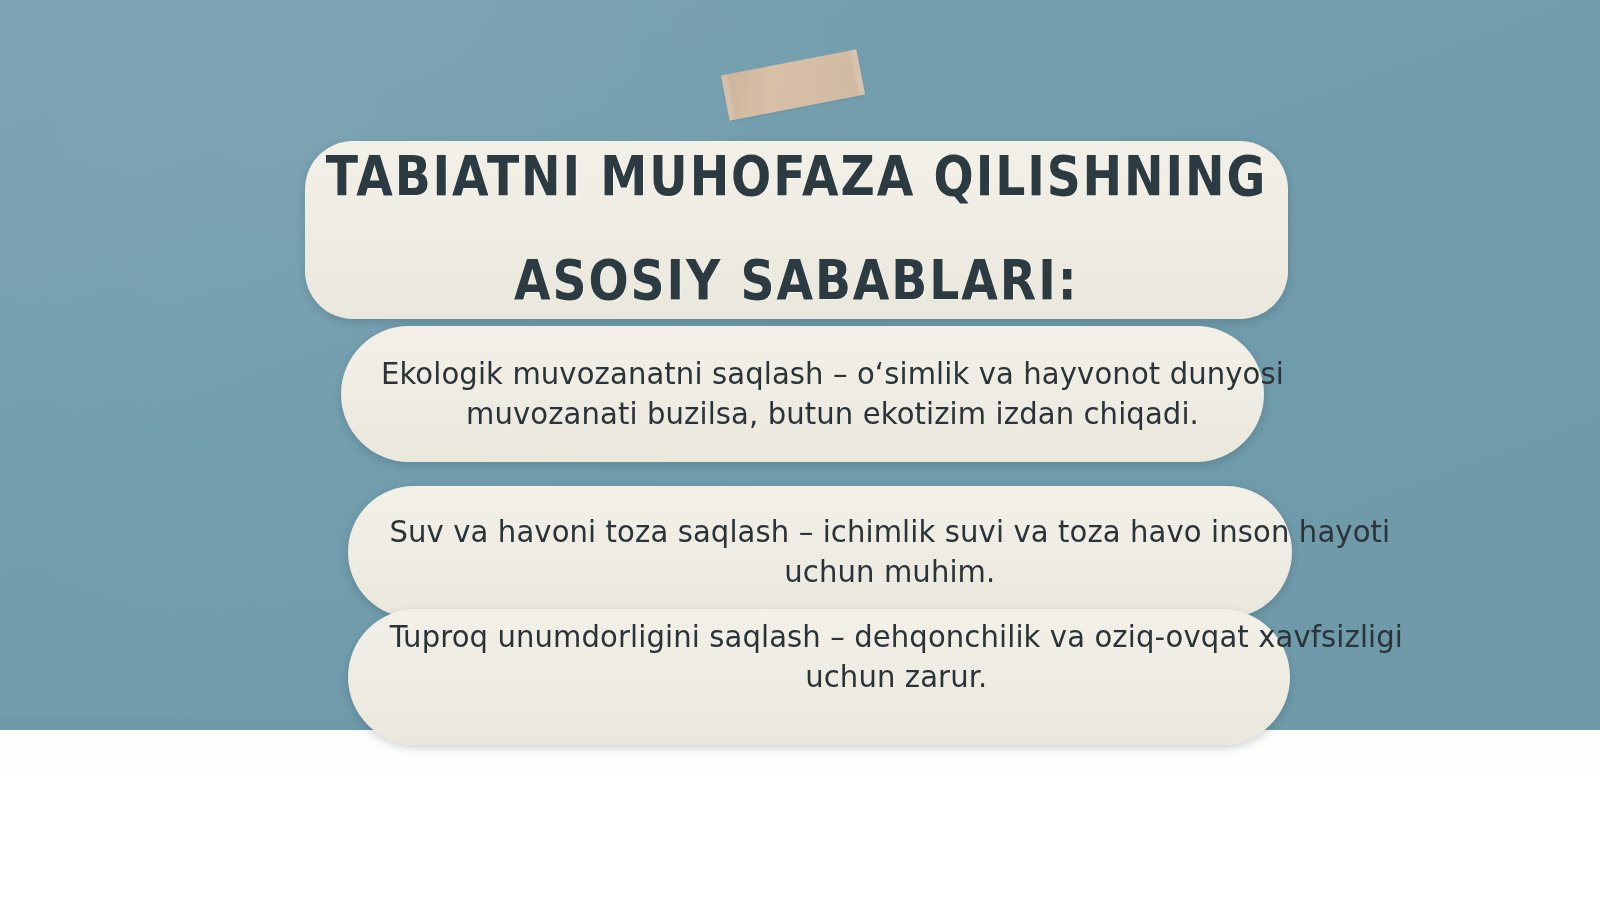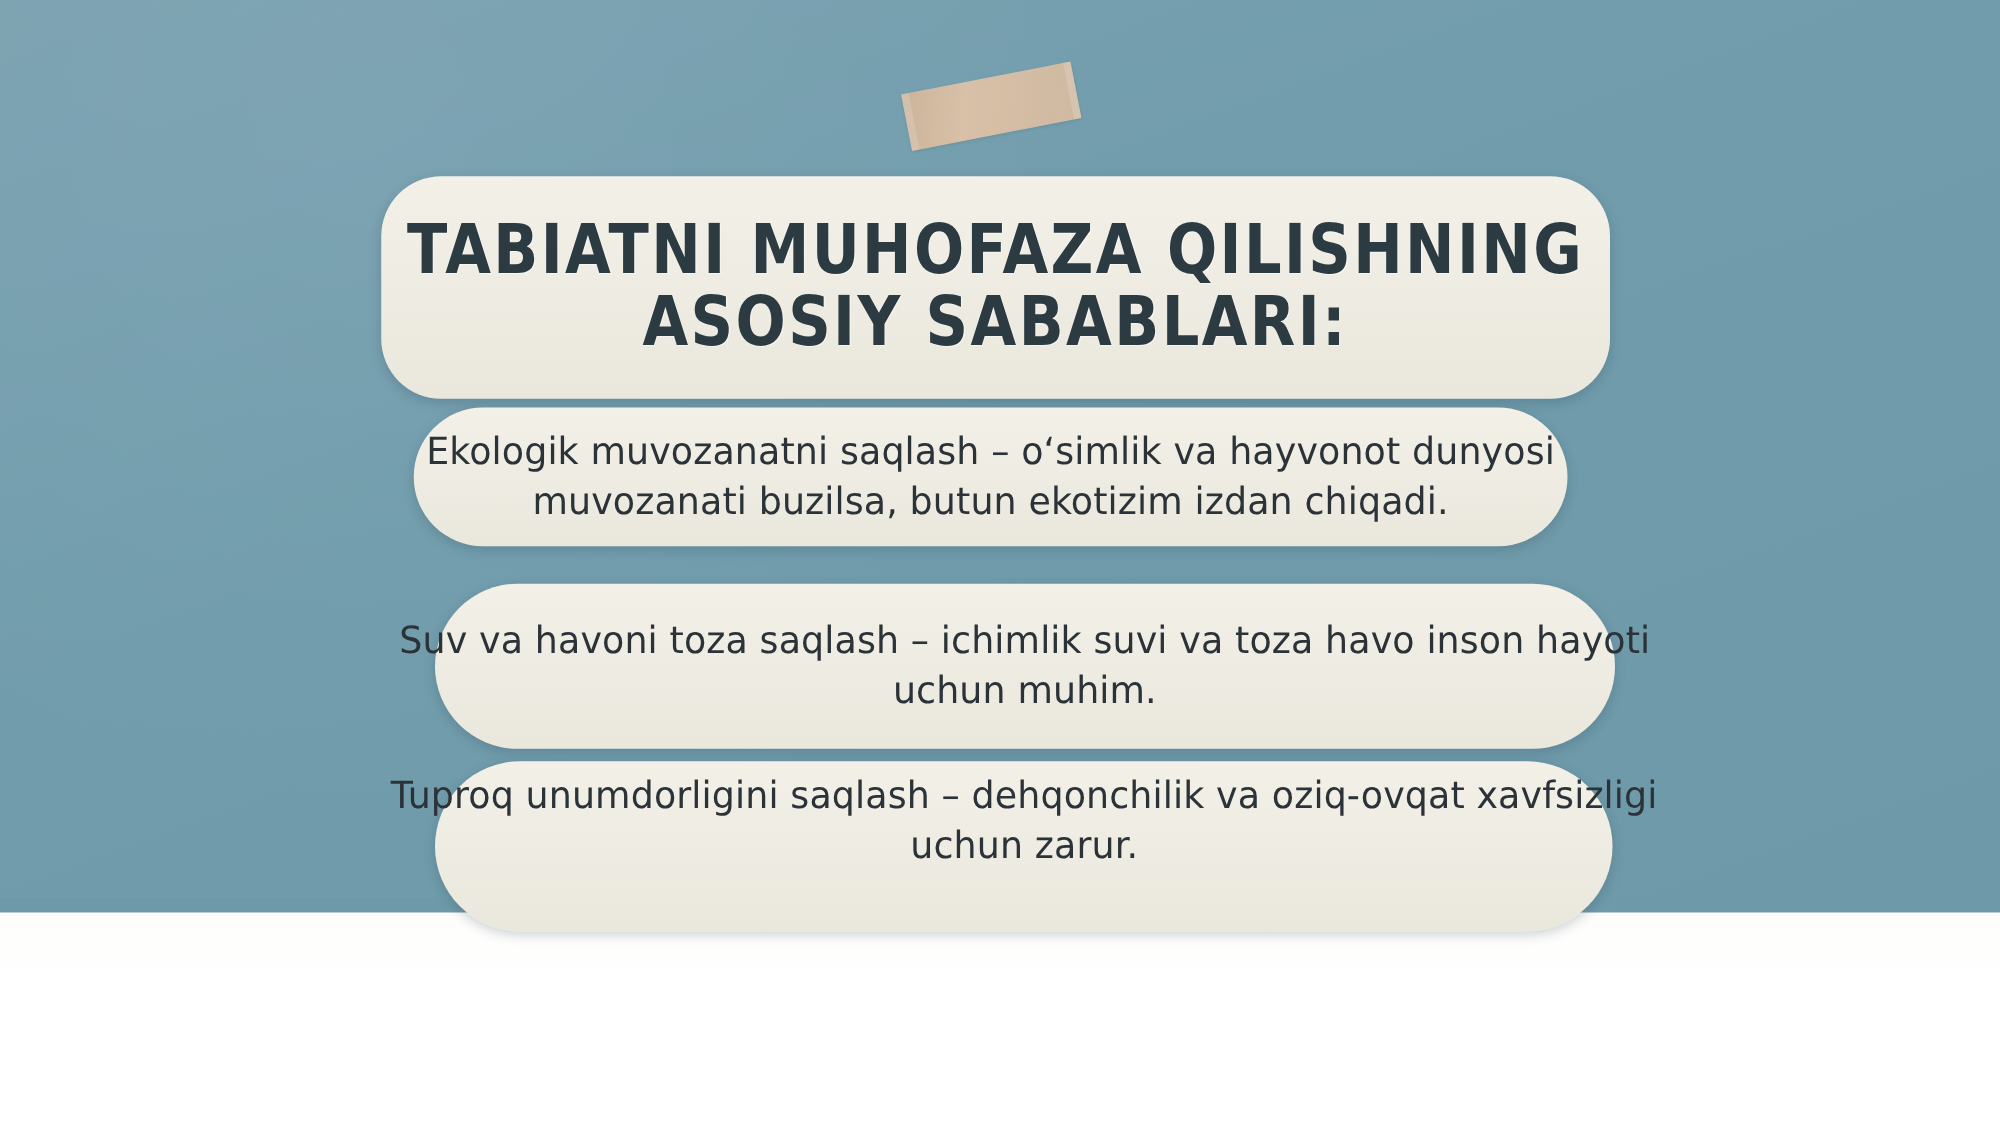--- a/index.html
+++ b/index.html
@@ -76,21 +76,21 @@
   .tape::before { left: 0; }
   .tape::after  { right: 0; }
 
   
   .card {
     position: absolute;
     background: linear-gradient(to bottom, #F2F0E7 0%, #EFEDE3 45%, #EAE8DD 100%);
     box-shadow: 0 3px 9px rgba(35,60,72,0.22);
     display: flex;
     align-items: center;
-    justify-content: center;
+    justify-content: space-between;
     box-sizing: border-box;
   }
 
   
   .title-card {
     left: 305px;
     top: 141px;
     width: 983px;
     height: 178px;
     border-radius: 48px;
@@ -123,28 +123,28 @@
     font-size: 30px;
     line-height: 1.32;
     text-align: center;
     letter-spacing: 0.1px;
     transform: scaleX(0.97);
     white-space: nowrap;
   }
   .reason-text .ln { display: block; }
 
   .reason-1 {
-    left: 331px;
+    left: 341px;
     top: 326px;
     width: 923px;
-    height: 111px;
+    height: 136px;
   }
   .reason-2 {
     left: 348px;
-    top: 467px;
+    top: 486px;
     width: 944px;
     height: 132px;
   }
   .reason-3 {
     left: 348px;
     top: 609px;
     width: 942px;
     height: 136px;
     align-items: flex-start;
     padding-top: 8px;

